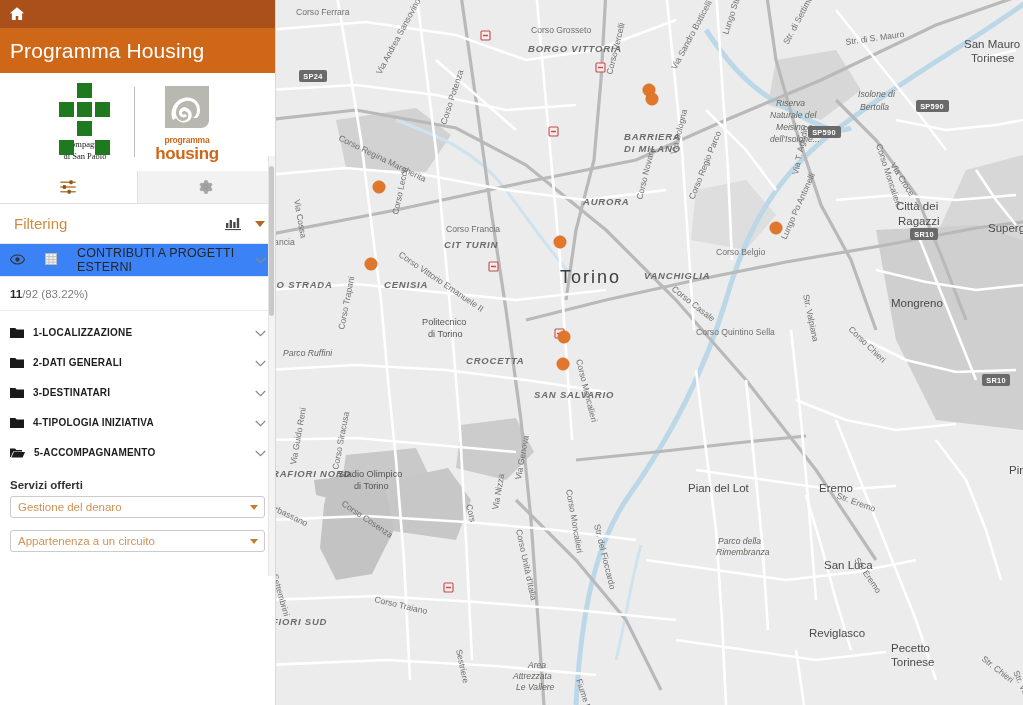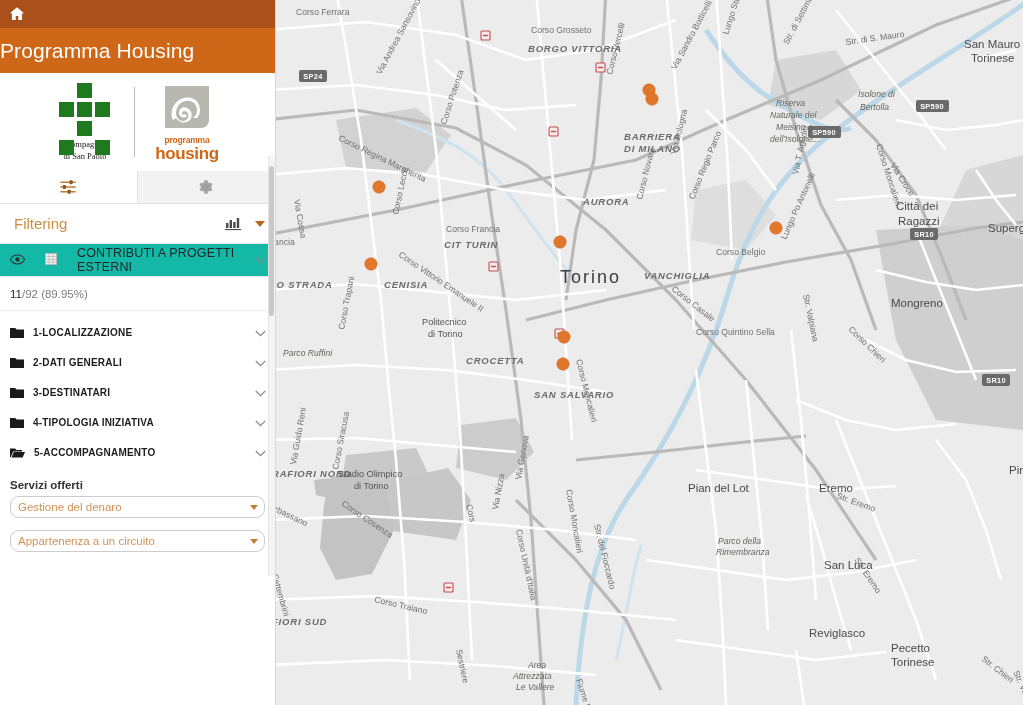--- a/index.html
+++ b/index.html
@@ -20,21 +20,21 @@
     overflow: hidden;
     border-right: 1px solid #d8d8d8;
   }
   .topbar {
     height: 28px; background: #a9501b;
     display: flex; align-items: center; padding-left: 8px;
   }
   .home-ic { width: 18px; height: 18px; display:block; }
   .titlebar {
     height: 45px; background: #cf6718;
-    display: flex; align-items: center; padding-left: 0;
+    display: flex; align-items: center; padding-left: 10px;
   }
   .titlebar .t {
     color: #ffffff; font-size: 21px; font-weight: 400; letter-spacing: .1px;
   }
 
   
   .logos {
     height: 98px; background:#fff;
     display: flex; align-items: center; justify-content: center; gap: 0px;
   }
@@ -61,45 +61,45 @@
     padding: 0 10px 0 14px; border-bottom: 1px solid #e6e6e6; background:#fff;
   }
   .filt-title { color:#cf8c3f; font-size:15px; flex:1; }
   .filt-chart { margin-right: 14px; display:flex; align-items:center; cursor:pointer; }
   .caret-dn { width:0;height:0;border-left:5px solid transparent;border-right:5px solid transparent;
               border-top:6px solid #b5671f; cursor:pointer; }
 
   
   .layer-row {
     height: 33px; display:flex; align-items:center; gap:20px;
-    padding: 0 9px 0 10px; border-bottom:1px solid #e6e6e6; background:#14b8a6;
+    padding: 0 9px 0 10px; border-bottom:1px solid #e6e6e6; background:#3b82f6;
   }
   .layer-name { flex:1; font-size:12.5px; color:#262626; letter-spacing:.15px; }
   .chev { color:#8a8a8a; font-size:12px; line-height:1; }
 
   
   .count-row { height: 34px; display:flex; align-items:center; padding-left:10px;
                border-bottom:1px solid #ececec; }
   .count-txt { font-size:11.5px; color:#7d7d7d; }
-  .count-txt b { color:#2b2b2b; font-weight:normal; }
+  .count-txt b { color:#2b2b2b; font-weight:bold; }
 
   
   .cats { padding-top: 6px; }
   .cat {
     height: 30px; display:flex; align-items:center; gap:9px;
     padding: 0 9px 0 10px; cursor:pointer;
   }
   .cat-label { flex:1; font-size:10px; color:#1d1d1d; font-weight:600; letter-spacing:.2px; }
 
   
   .fields { padding: 12px 10px 0 10px; }
   .fld { margin-bottom: 12px; }
   .fld-lab { font-size:11.5px; color:#333; font-weight:bold; margin-bottom:5px; }
   .sel {
-    height: 22px; border:1px solid #cccccc; border-radius:9px; background:#fff;
+    height: 22px; border:1px solid #cccccc; border-radius:3px; background:#fff;
     display:flex; align-items:center; padding: 0 6px 0 7px; cursor:pointer;
   }
   .sel-val { flex:1; font-size:11.5px; color:#d09257; }
   .sel-car { width:0;height:0;border-left:4px solid transparent;border-right:4px solid transparent;
              border-top:5px solid #c47f2e; }
 
   .sb-scroll { position:absolute; right:0; top:156px; width:7px; height:420px;
                background:#f4f4f4; border-left:1px solid #e4e4e4; }
   .sb-thumb { position:absolute; right:1px; top:166px; width:5px; height:150px;
               background:#c9c9c9; border-radius:3px; }
@@ -226,21 +226,21 @@
       </span>
       <span class="layer-name">CONTRIBUTI A PROGETTI ESTERNI</span>
       <span class="chev">
         <svg width="11" height="7" viewBox="0 0 11 7">
             <path d="M.8 1 5.5 5.6 10.2 1" fill="none" stroke="#8a8a8a" stroke-width="1.2"></path>
           </svg>
       </span>
     </div>
 
     <div class="count-row">
-      <span class="count-txt"><b>11</b><span>/92 (89.95%)</span></span>
+      <span class="count-txt"><b>11</b><span>/92 (83.22%)</span></span>
     </div>
 
     <div class="cats">
       <div class="cat">
         <svg width="14" height="11" viewBox="0 0 14 11">
           <path fill="#1a1a1a" d="M0 1h5.2l1.5 1.6H14V11H0z"></path>
           </svg>
         <span class="cat-label">1-LOCALIZZAZIONE</span>
         <span>
           <svg width="11" height="7" viewBox="0 0 11 7">

